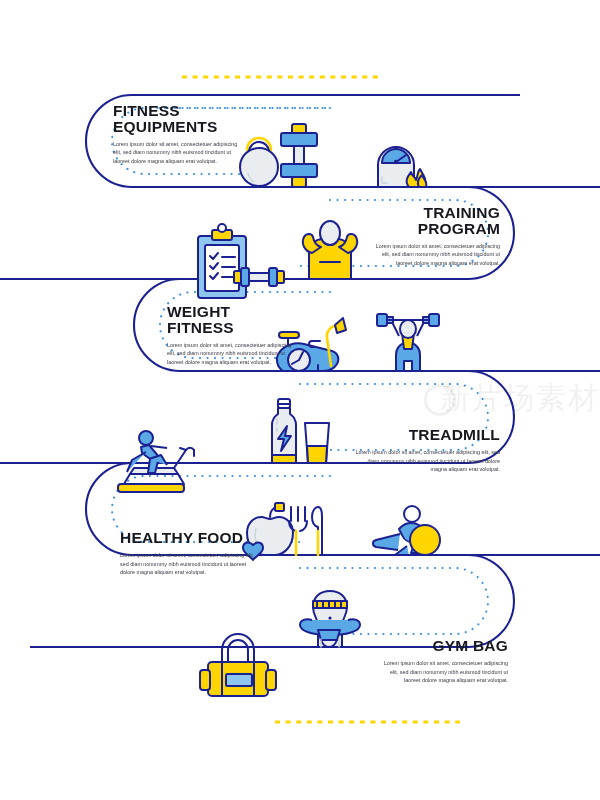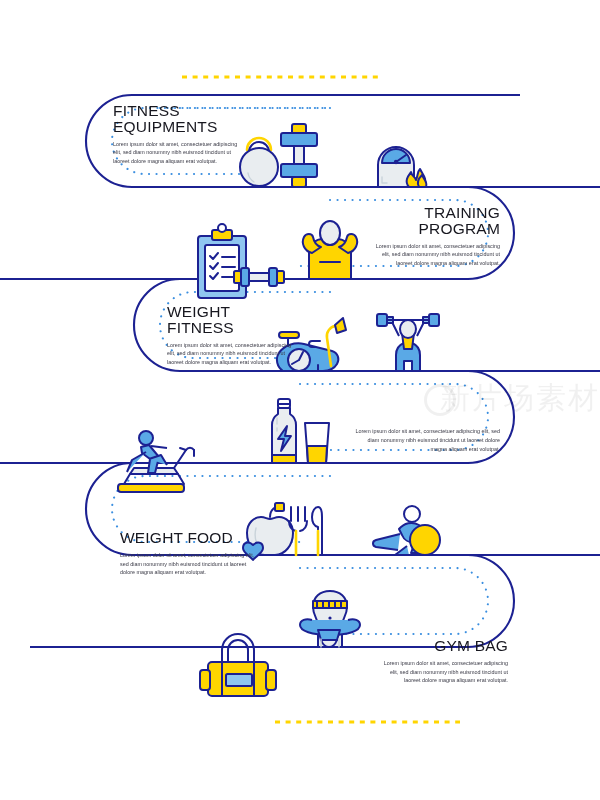--- a/index.html
+++ b/index.html
@@ -1,21 +1,21 @@
 <!DOCTYPE html>
 <html><head>
 <meta charset="utf-8">
 <style>
   html,body{margin:0;padding:0;background:#ffffff;}
   body{width:600px;height:800px;position:relative;overflow:hidden;
        font-family:"Liberation Sans","DejaVu Sans",sans-serif;}
   #stage{position:absolute;inset:0;width:600px;height:800px;}
   svg.layer{position:absolute;left:0;top:0;width:600px;height:800px;overflow:visible;}
   .txtblock{position:absolute;}
-  .title{font-weight:normal;color:#17171f;letter-spacing:.2px;line-height:1.02;
+  .title{font-weight:bold;color:#17171f;letter-spacing:.2px;line-height:1.02;
          font-size:15.5px;margin:0 0 5px 0;white-space:pre-line;}
   .body{color:#3a3a46;font-size:5.4px;line-height:1.62;margin:0;}
   .left-al{text-align:left;}
   .right-al{text-align:right;}
   .wm{position:absolute;left:440px;top:378px;font-size:30px;color:#000;opacity:.055;
       font-family:"DejaVu Sans",sans-serif;letter-spacing:2px;pointer-events:none;}
   .wm-c{position:absolute;left:424px;top:384px;width:26px;height:26px;border-radius:50%;
         border:3px solid rgba(0,0,0,.06);pointer-events:none;}
 </style>
 </head>
@@ -231,25 +231,26 @@
     <p class="body">Lorem ipsum dolor sit amet, consectetuer adipiscing elit, sed diam nonummy nibh euismod tincidunt ut laoreet dolore magna aliquam erat volutpat.</p>
   </div>
 
   <div class="txtblock left-al" style="left:167px; top:304px; width:128px;">
     <div class="title">WEIGHT
 FITNESS</div>
     <p class="body">Lorem ipsum dolor sit amet, consectetuer adipiscing elit, sed diam nonummy nibh euismod tincidunt ut laoreet dolore magna aliquam erat volutpat.</p>
   </div>
 
   <div class="txtblock right-al" style="left:352px; top:427px; width:148px;">
+    <div class="title">TREADMILL</div>
     <p class="body">Lorem ipsum dolor sit amet, consectetuer adipiscing elit, sed diam nonummy nibh euismod tincidunt ut laoreet dolore magna aliquam erat volutpat.</p>
   </div>
 
   <div class="txtblock left-al" style="left:120px; top:530px; width:135px;">
-    <div class="title">WEIGHT FOOD</div>
+    <div class="title">HEALTHY FOOD</div>
     <p class="body">Lorem ipsum dolor sit amet, consectetuer adipiscing elit, sed diam nonummy nibh euismod tincidunt ut laoreet dolore magna aliquam erat volutpat.</p>
   </div>
 
   <div class="txtblock right-al" style="left:380px; top:638px; width:128px;">
     <div class="title">GYM BAG</div>
     <p class="body">Lorem ipsum dolor sit amet, consectetuer adipiscing elit, sed diam nonummy nibh euismod tincidunt ut laoreet dolore magna aliquam erat volutpat.</p>
   </div>
 
   <div class="wm-c"></div>
   <div class="wm">新片场素材</div>

